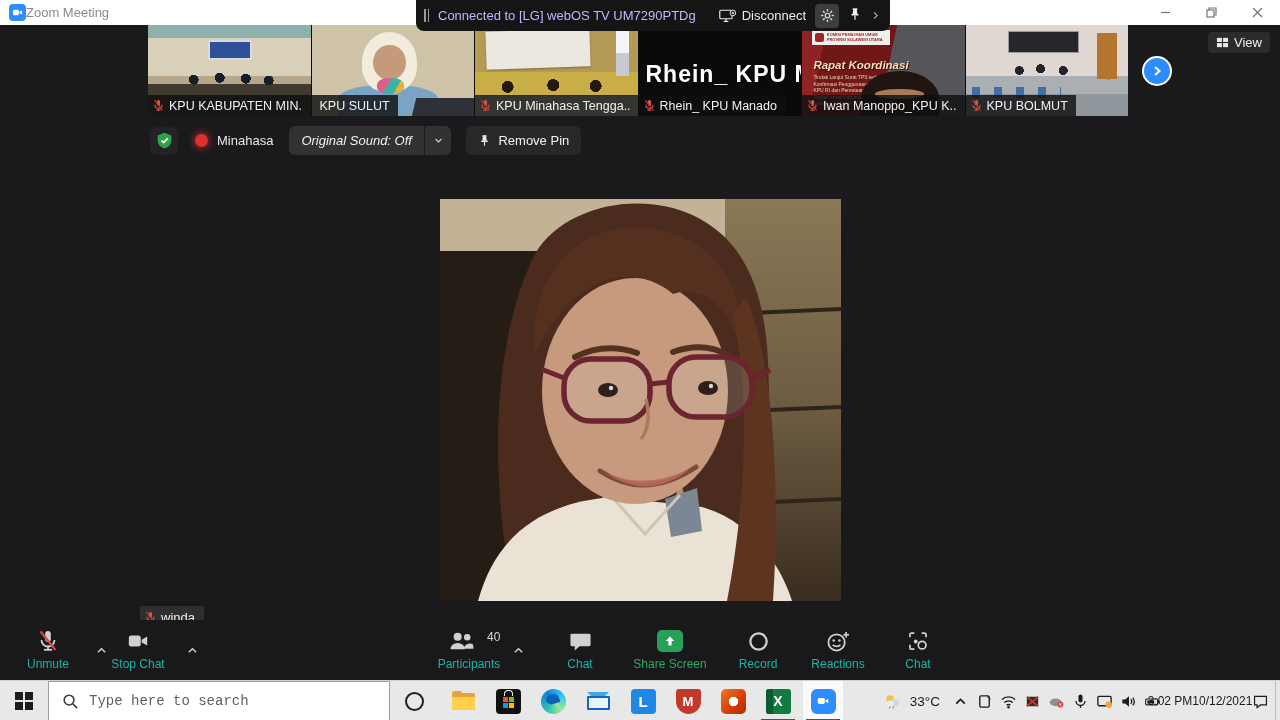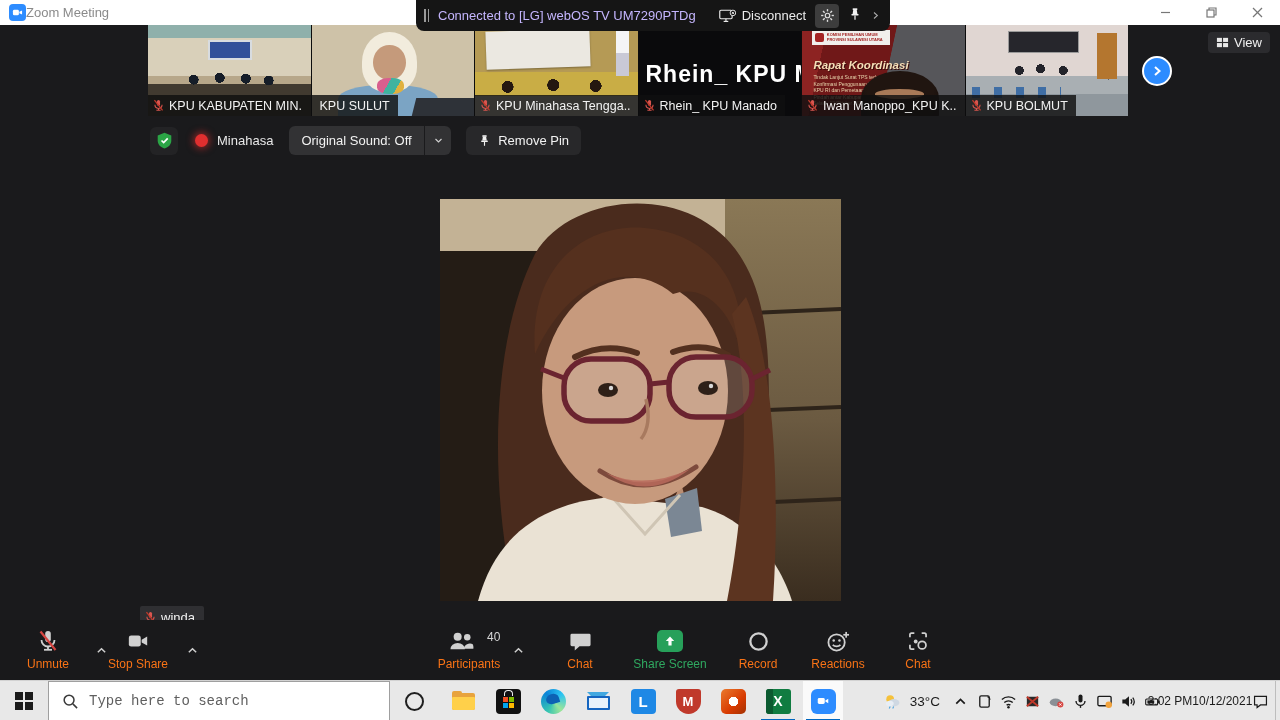--- a/index.html
+++ b/index.html
@@ -111,41 +111,41 @@
   
   .control-row { position:absolute; left:150px; top:126px; height:29px; display:flex; align-items:center; }
   .shield-chip { width:28px; height:28px; border-radius:6px; background:#232325;
                  display:flex; align-items:center; justify-content:center; }
   .shield-chip svg { width:17px; height:17px; }
   .rec-dot { width:13px; height:13px; border-radius:50%; background:#e02f2f; margin-left:17px;
              box-shadow:0 0 7px 2px rgba(224,47,47,.55); }
   .rec-label { margin-left:9px; font-size:13px; color:#e8e8e8; }
   .sound-group { display:flex; margin-left:16px; height:29px; }
   .sound-main { background:#323234; border-radius:6px 0 0 6px; display:flex; align-items:center;
-                padding:9px 12px; font-size:13px; color:#f2f2f2; }
+                padding:9px 12px; font-size:13px; color:#f2f2f2;font-style:italic; }
   .sound-arrow { width:26px; background:#323234; border-radius:0 6px 6px 0; margin-left:1.5px;
                  display:flex; align-items:center; justify-content:center; }
   .sound-arrow svg { width:9px; height:9px; }
   .pin-btn { display:flex; align-items:center; gap:7px; margin-left:15px; height:29px;
              background:#28282a; border-radius:6px; padding:0 12px; }
   .pin-btn svg { width:13px; height:13px; }
   .pin-btn span { font-size:13px; color:#f2f2f2; }
 
   
   .main-video { position:absolute; left:440px; top:199px; width:401px; height:402px; background:#241c15; overflow:hidden; }
   .speaker-tag { position:absolute; left:140px; top:606px; height:22px; background:#2f2f32; border-radius:2px;
                  display:flex; align-items:center; gap:4px; padding:0 9px 0 4px; }
   .speaker-tag svg { width:13px; height:13px; }
   .speaker-tag span { font-size:13px; color:#f2f2f2; }
 
   
   .toolbar { position:absolute; left:0; top:620px; width:1280px; height:60px; background:#19191b; }
   .tb-item { position:absolute; top:8px; display:flex; flex-direction:column; align-items:center; width:80px; }
   .tb-icon-row { position:relative; height:26px; display:flex; align-items:center; justify-content:center; }
-  .tb-label { margin-top:3px; font-size:12px; color:#f97316; white-space:nowrap; }
+  .tb-label { margin-top:3px; font-size:12px; color:#14b8a6; white-space:nowrap; }
   .tb-label.green { color:#2fa860; }
   .tb-caret { position:absolute; top:14px; }
   .tb-caret svg { width:11px; height:11px; }
   .tb-count { position:absolute; font-size:12px; color:#d6d6d6; }
   .share-chip { width:26px; height:22px; background:#27a05a; border-radius:5px;
                 display:flex; align-items:center; justify-content:center; }
   .share-chip svg { width:12px; height:12px; }
 
   
   .taskbar { position:absolute; left:0; top:680px; width:1280px; height:40px; background:#e8e8e8;
@@ -571,21 +571,21 @@
     <div class="tb-icon-row">
       <svg width="26" height="22" viewBox="0 0 24 24" style="color:#d0d0d0">
           <use href="#i-cam"></use>
         </svg>
       <div class="tb-caret" style="left:62px;">
         <svg viewBox="0 0 12 12">
             <use href="#i-caret"></use>
           </svg>
       </div>
     </div>
-    <span class="tb-label">Stop Share</span>
+    <span class="tb-label">Stop Chat</span>
   </div>
 
   <div class="tb-item" style="left:425px; width:100px;">
     <div class="tb-icon-row" style="width:100px;">
       <svg width="27" height="23" viewBox="0 0 28 24" style="margin-right:28px;">
           <use href="#i-people"></use>
         </svg>
       <span class="tb-count" style="left:62px; top:2px;">40</span>
       <div class="tb-caret" style="left:88px;">
         <svg viewBox="0 0 12 12">

